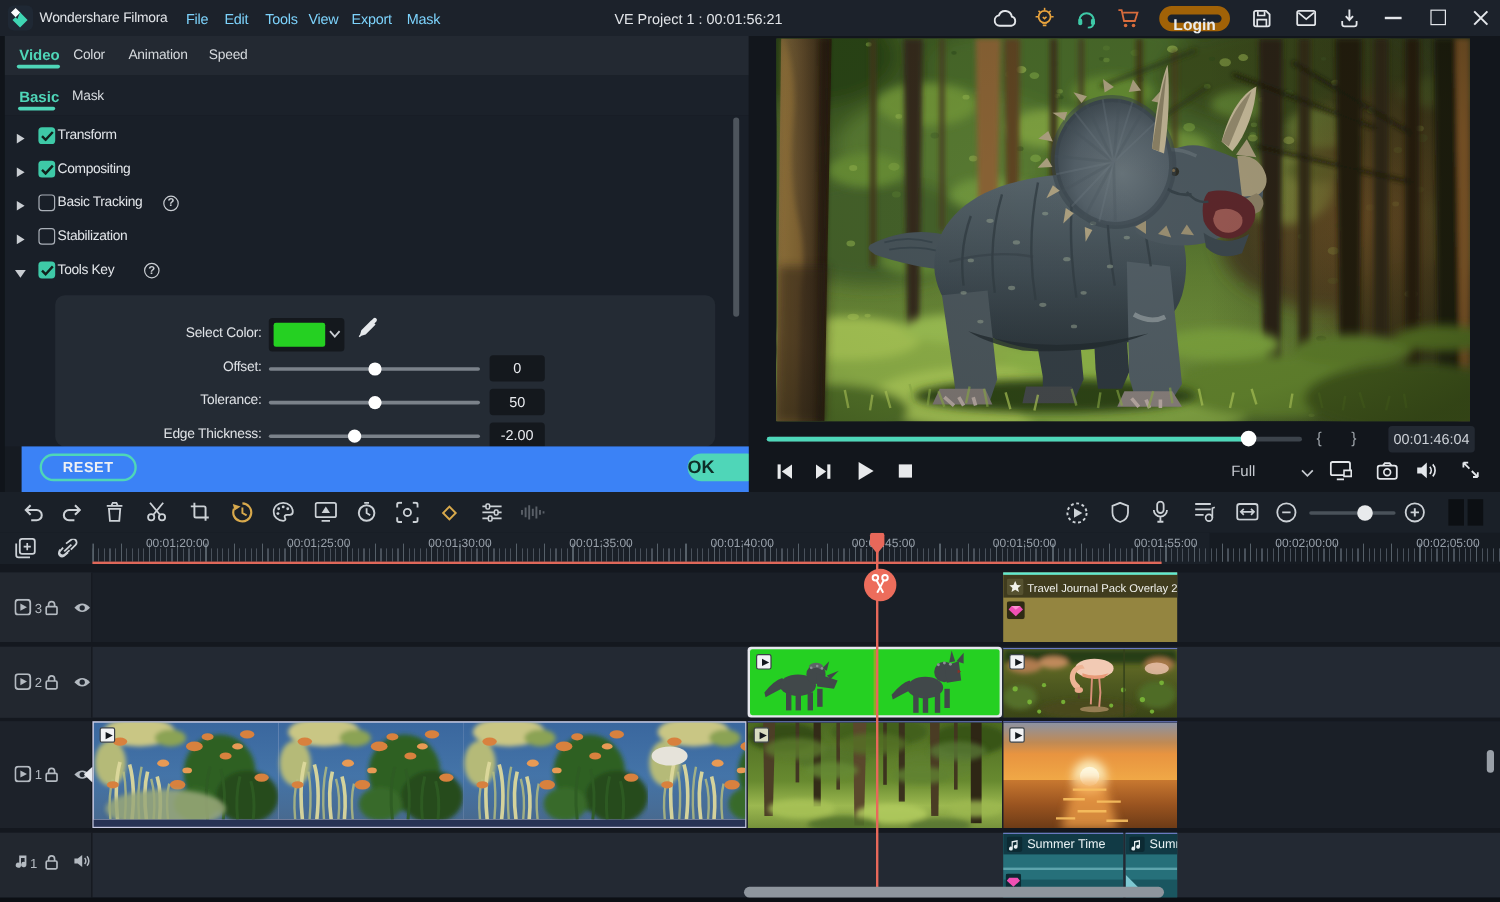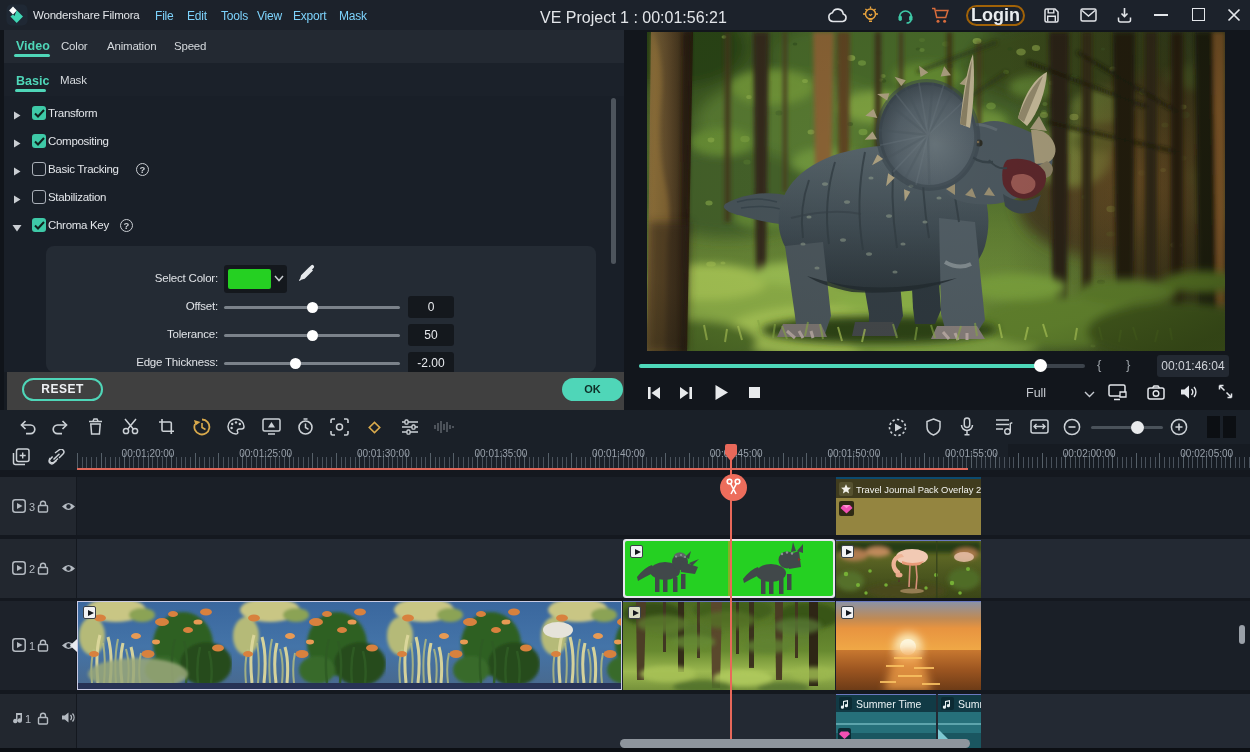--- a/index.html
+++ b/index.html
@@ -11,21 +11,21 @@
 }
 .abs { position:absolute; }
 
 #topbar { position:absolute; left:0; top:0; width:1250px; height:30px; background:#1c222b; }
 #topbar .title { position:absolute; color:#e2e5e9; font-size:12.5px; top:8px; }
 .menu { position:absolute; top:9px; color:#7dd3fc; font-size:12px; letter-spacing:-0.2px; }
 
 #tabsrow { position:absolute; left:0; top:30px; width:624px; height:33px; background:#232932; }
 #basicrow { position:absolute; left:0; top:63px; width:624px; height:33px; background:#1b212a; }
 #props { position:absolute; left:0; top:96px; width:624px; height:276px; background:#191f28; }
-#leftbottom { position:absolute; left:7px; top:372px; width:624px; height:38px; background:#404040; }
+#leftbottom { position:absolute; left:18px; top:372px; width:624px; height:38px; background:#3b82f6; }
 .tab { position:absolute; font-size:11.5px; letter-spacing:-0.2px; color:#d5d9dd; top:10px;text-align:right; }
 .tab.act { color:#4fd6b8; font-weight:bold; font-size:12.5px; letter-spacing:0; top:9px; }
 .tabline { position:absolute; height:3px; background:#4fd6b8; border-radius:2px; }
 .prow { position:absolute; left:0; width:624px; height:28px; }
 .cb { position:absolute; width:14px; height:14px; border-radius:3px; }
 .cb.on { background:#3ec9a7; }
 .cb.off { border:1.6px solid #aab0b8; background:transparent; }
 .plabel { position:absolute; color:#e2e5e9; font-size:11.5px; letter-spacing:-0.3px; }
 .qm { position:absolute; width:13px; height:13px; border:1.4px solid #c9cdd2; border-radius:50%;
       color:#c9cdd2; font-size:9.5px; font-weight:bold; text-align:center; line-height:11px; }
@@ -61,42 +61,42 @@
       <path d="M7 3.6 L10.9 7.5 L7 11.4 L3.1 7.5 Z" fill="#fbfdfd"></path>
       <path d="M10.7 7.3 L17 13.6 L10.7 19.9 L4.4 13.6 L7 11.4 L8.5 12.9 Z" fill="#3fd6b4"></path>
     </svg>
     <div class="title" style="left:33px;font-size:11.5px;top:9px;letter-spacing:-0.2px">Wondershare Filmora</div>
     <div class="menu" style="left:155px">File</div>
     <div class="menu" style="left:187px">Edit</div>
     <div class="menu" style="left:221px">Tools</div>
     <div class="menu" style="left:257px">View</div>
     <div class="menu" style="left:293px">Export</div>
     <div class="menu" style="left:339px">Mask</div>
-    <div class="title" style="left:540px;font-size:16px;top:9px">VE Project 1 : 00:01:56:21</div>
+    <div class="title" style="left:512px;font-size:12px;top:9px">VE Project 1 : 00:01:56:21</div>
     <svg class="abs" style="left:828px;top:8px" width="20" height="15" viewBox="0 0 20 15">
       <path d="M5 13.5 a4.4 4.4 0 0 1 -0.6 -8.7 a5.6 5.6 0 0 1 10.8 1.1 a3.9 3.9 0 0 1 -0.5 7.6 Z" fill="none" stroke="#e3e6ea" stroke-width="1.6"></path>
     </svg>
     <svg class="abs" style="left:862px;top:6px" width="17" height="19" viewBox="0 0 17 19">
       <circle cx="8.5" cy="8" r="5" fill="none" stroke="#e8a33d" stroke-width="1.5"></circle>
       <path d="M6.5 13 h4 M7 15.2 h3" stroke="#e8a33d" stroke-width="1.5" fill="none"></path>
       <path d="M8.5 0.5 v2 M16 8 h-2 M1 8 h2 M13.6 2.9 l-1.4 1.4 M3.4 2.9 l1.4 1.4" stroke="#e8a33d" stroke-width="1.3"></path>
       <path d="M7 8.2 l1.5 1.3 l1.6 -1.5" stroke="#e8a33d" stroke-width="1.3" fill="none"></path>
     </svg>
     <svg class="abs" style="left:897px;top:7px" width="17" height="17" viewBox="0 0 17 17">
       <path d="M2.5 10 a6 6 0 0 1 12 0" fill="none" stroke="#3ec9a7" stroke-width="1.7"></path>
       <rect x="1.5" y="8.5" width="3.4" height="5.5" rx="1.7" fill="#3ec9a7"></rect>
       <rect x="12.1" y="8.5" width="3.4" height="5.5" rx="1.7" fill="#3ec9a7"></rect>
       <path d="M14 13.5 a4.5 3.5 0 0 1 -4.5 2.6" fill="none" stroke="#3ec9a7" stroke-width="1.5"></path>
     </svg>
     <svg class="abs" style="left:931px;top:7px" width="19" height="17" viewBox="0 0 19 17">
       <path d="M1 1.5 h2.7 l2 9 h9 l2.2 -7 H5" fill="none" stroke="#d86c3c" stroke-width="1.5"></path>
       <circle cx="7" cy="14.3" r="1.5" fill="#d86c3c"></circle>
       <circle cx="13.6" cy="14.3" r="1.5" fill="#d86c3c"></circle>
     </svg>
-    <div class="abs" style="left:966px;top:5px;width:59px;height:21px;border:2px solid #a16207;border-radius:12px;color:#e9ecef;font-size:18px;font-weight:bold;text-align:center;line-height:17px">Login</div>
+    <div class="abs" style="left:966px;top:5px;width:59px;height:21px;border:7px solid #a16207;border-radius:12px;color:#e9ecef;font-size:13px;font-weight:bold;text-align:center;line-height:17px">Login</div>
     <svg class="abs" style="left:1043px;top:7px" width="17" height="17" viewBox="0 0 17 17">
       <path d="M2 3.5 a1.5 1.5 0 0 1 1.5 -1.5 h8.5 l3 3 v8.5 a1.5 1.5 0 0 1 -1.5 1.5 h-10 a1.5 1.5 0 0 1 -1.5 -1.5 Z" fill="none" stroke="#e3e6ea" stroke-width="1.5"></path>
       <path d="M5.2 2.3 v3.6 h5.6 v-3.4 M4.7 14.6 v-5.3 h7.6 v5.3" fill="none" stroke="#e3e6ea" stroke-width="1.4"></path>
     </svg>
     <svg class="abs" style="left:1080px;top:8px" width="17" height="14" viewBox="0 0 17 14">
       <rect x="1" y="1" width="15" height="12" rx="1.5" fill="none" stroke="#e3e6ea" stroke-width="1.5"></rect>
       <path d="M2 2.5 l6.5 5.5 l6.5 -5.5" fill="none" stroke="#e3e6ea" stroke-width="1.4"></path>
     </svg>
     <svg class="abs" style="left:1117px;top:7px" width="15" height="17" viewBox="0 0 15 17">
       <path d="M7.5 1 v8 M4.5 6.5 l3 3.2 l3 -3.2" fill="none" stroke="#e3e6ea" stroke-width="1.6"></path>
@@ -157,21 +157,21 @@
       <div class="plabel" style="left:48px;top:6px">Stabilization</div>
     </div>
     <div class="prow" style="top:117px">
       <svg class="abs" style="left:12px;top:11px" width="10" height="8">
           <path d="M0.5 1 L9.5 1 L5 7.5 Z" fill="#c9cdd2"></path>
         </svg>
       <div class="cb on" style="left:32px;top:5px"></div>
       <svg class="abs" style="left:34px;top:8px" width="11" height="9">
           <path d="M1 4.5 L4 7.5 L10 1" stroke="#10221d" stroke-width="2" fill="none"></path>
         </svg>
-      <div class="plabel" style="left:48px;top:6px">Chroma Key</div>
+      <div class="plabel" style="left:48px;top:6px">Tools Key</div>
       <div class="qm" style="left:120px;top:6px">?</div>
     </div>
     <div id="chroma">
       <div class="slabel" style="top:26px">Select Color:</div>
       <div class="abs" style="left:178px;top:19px;width:63px;height:28px;background:#14181d;border-radius:3px"></div>
       <div class="abs" style="left:182px;top:23px;width:43px;height:20px;background:#25d022;border-radius:2px"></div>
       <svg class="abs" style="left:228px;top:29px" width="10" height="7">
           <path d="M1 1 L5 5.5 L9 1" stroke="#c9cdd2" stroke-width="1.5" fill="none"></path>
         </svg>
       <svg class="abs" style="left:251px;top:18px" width="20" height="20" viewBox="0 0 20 20">
@@ -186,21 +186,21 @@
       <div class="sthumb" style="left:261px;top:84px"></div>
       <div class="vbox" style="top:78px">50</div>
       <div class="slabel" style="top:110px">Edge Thickness:</div>
       <div class="strack" style="top:116px"></div>
       <div class="sthumb" style="left:244px;top:112px"></div>
       <div class="vbox" style="top:106px">-2.00</div>
     </div>
   </div>
   <div id="leftbottom">
     <div class="abs" style="left:15px;top:6px;width:81px;height:23px;border:2px solid #4fd6b8;border-radius:13px;color:#eef0f3;font-size:12px;font-weight:bold;text-align:center;line-height:19px;letter-spacing:0.5px">RESET</div>
-    <div class="abs" style="left:555px;top:6px;width:61px;height:23px;background:#4fd6b8;border-radius:13px;color:#0e2e27;font-size:11px;font-weight:bold;text-align:center;line-height:23px">OK</div>
+    <div class="abs" style="left:555px;top:6px;width:61px;height:23px;background:#4fd6b8;border-radius:13px;color:#0e2e27;font-size:15px;font-weight:bold;line-height:23px">OK</div>
   </div>
   <div class="abs" style="left:611px;top:98px;width:5px;height:166px;background:#4d545c;border-radius:3px"></div>
   <div class="abs" style="left:0;top:30px;width:4px;height:380px;background:#10141a"></div>
   <div id="preview">
     <svg class="abs" style="left:23px;top:2px" width="578" height="319" viewBox="0 0 578 319">
       <defs>
         <filter id="b2" x="-30%" y="-30%" width="160%" height="160%">
             <feGaussianBlur stdDeviation="2"></feGaussianBlur>
           </filter>
         <filter id="b4" x="-40%" y="-40%" width="180%" height="180%">
@@ -775,21 +775,21 @@
     </svg>
     <svg class="abs" style="left:37px;top:242px" width="12" height="13" viewBox="0 0 12 13">
       <rect x="1.5" y="5.5" width="9" height="6.5" rx="1" fill="none" stroke="#b4bac1" stroke-width="1.4"></rect>
       <path d="M3.5 5.5 V3.8 a2.5 2.5 0 0 1 5 0 V5.5" fill="none" stroke="#b4bac1" stroke-width="1.4"></path>
     </svg>
     <svg class="abs" style="left:61px;top:241px" width="14" height="13" viewBox="0 0 14 13">
       <path d="M1 4.5 h2.8 L7.5 1.5 v10 L3.8 8.5 H1 Z" fill="#b4bac1"></path>
       <path d="M9.5 4 a3.5 3.5 0 0 1 0 5 M11.5 2.5 a6 6 0 0 1 0 8" stroke="#b4bac1" stroke-width="1.3" fill="none"></path>
     </svg>
 
-    <div class="clip" style="left:836px;top:7px;width:145px;height:58px;background:#948540;border-top:2px solid #0c4a6e">
+    <div class="clip" style="left:836px;top:7px;width:145px;height:58px;background:#948540;border-top:2px solid #5eead4">
       <div class="abs" style="left:0;top:0;width:145px;height:19px;background:#403c1e"></div>
       <svg class="abs" style="left:3px;top:3px" width="14" height="14">
           <rect width="14" height="14" rx="2" fill="#565230"></rect>
           <path d="M7 2.2 l1.5 3.2 3.4 0.3 -2.6 2.3 0.8 3.4 -3.1 -1.9 -3.1 1.9 0.8 -3.4 -2.6 -2.3 3.4 -0.3 Z" fill="#f2f2ea"></path>
         </svg>
       <div class="abs" style="left:20px;top:4.5px;color:#f2f3ef;font-size:9.4px;white-space:nowrap">Travel Journal Pack Overlay 2</div>
       <svg class="abs" style="left:3px;top:22px" width="15" height="15">
           <rect width="15" height="15" rx="2" fill="#2e2a14"></rect>
           <path d="M4 4 h7 l2.5 3 -6 5.5 -6 -5.5 Z" fill="#f050b4"></path>
           <path d="M4 4 h7 l-3.5 3.2 Z" fill="#ff8fd2"></path>

